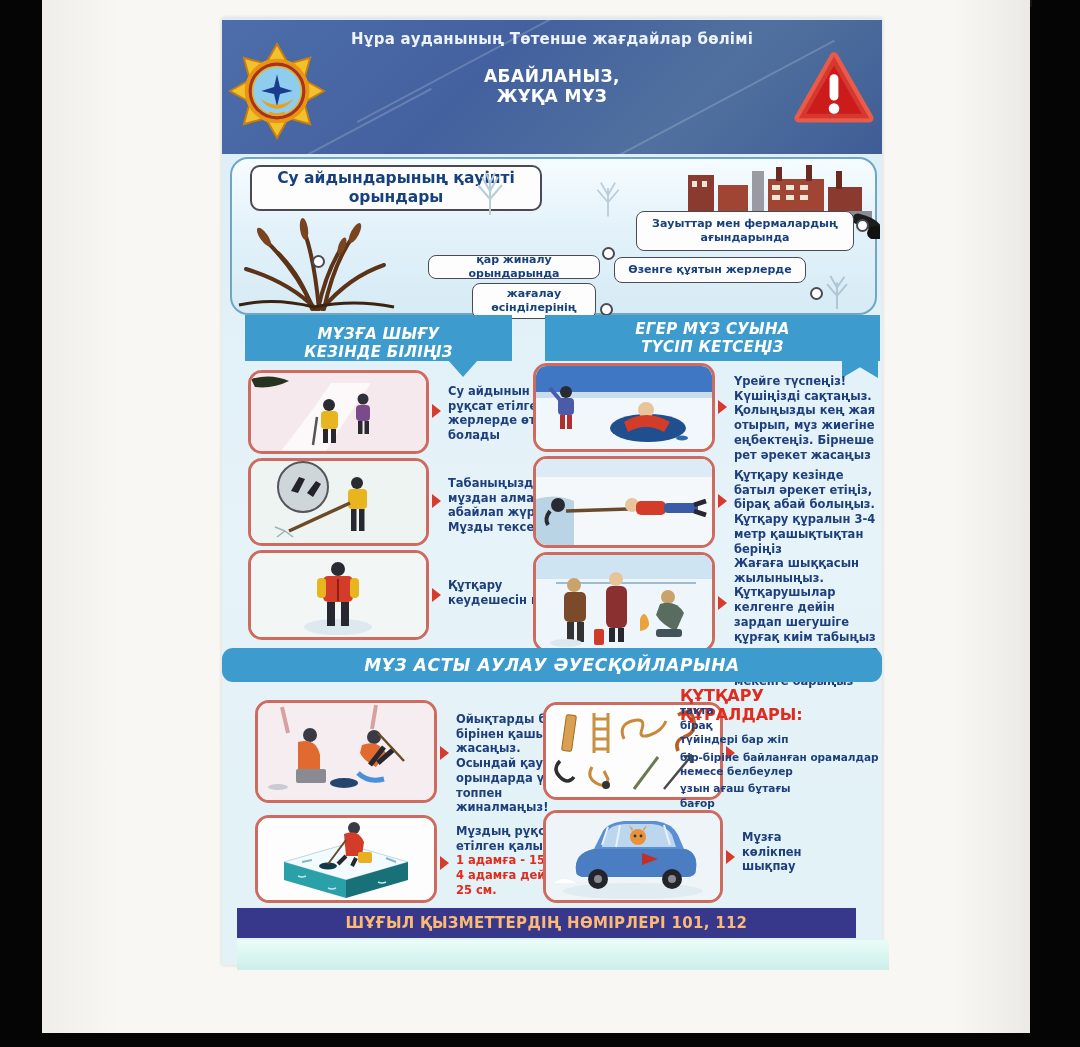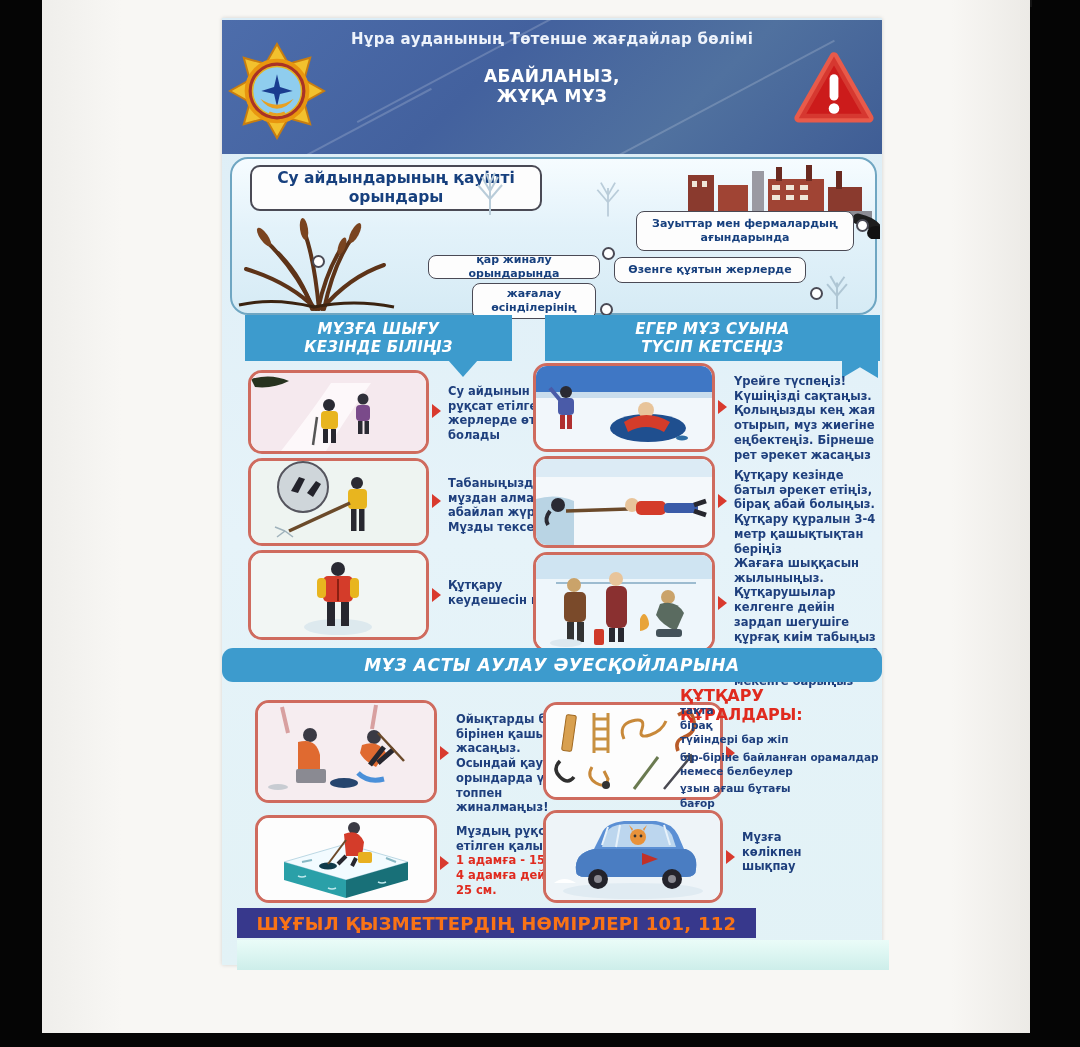--- a/index.html
+++ b/index.html
@@ -43,21 +43,21 @@
               display:flex; align-items:center; justify-content:center; text-align:center;
               color:#17407e; font-size:11px; font-weight:bold; line-height:1.25; padding:2px 6px; }
   .dz-dot { position:absolute; width:13px; height:13px; border-radius:50%;
             background:#fff; border:2px solid #4a4a55; }
   .dz-art { position:absolute; }
 
   
   .ribbon { position:absolute; top:297px; height:46px; background:#3d9bcd;
             display:flex; align-items:center; justify-content:center; text-align:center;
             color:#fff; font-size:15px; font-weight:800; font-style:italic; line-height:1.2; letter-spacing:.3px; }
-  .ribbon.l { left:23px;  width:267px; }
+  .ribbon.l { left:23px;  width:267px;align-items:flex-end; }
   .ribbon.r { left:323px; width:335px; }
   .ribbon.l::after { content:""; position:absolute; right:34px; bottom:-16px;
       border-top:17px solid #3d9bcd; border-left:15px solid transparent; border-right:15px solid transparent; }
   .ribbon.r::after { content:""; position:absolute; right:2px; bottom:-17px; width:36px; height:18px;
       background:#3d9bcd; clip-path:polygon(0 0,100% 0,100% 100%,50% 40%,0 100%); }
 
   
   .card { position:absolute; background:#fdfdfd; border:3px solid #cf6b5e; border-radius:14px; overflow:hidden; }
   .card svg { display:block; width:100%; height:100%; }
   .itxt { position:absolute; color:#1e3f7d; font-size:11.5px; font-weight:bold; line-height:1.28; }
@@ -70,23 +70,23 @@
             color:#fff; font-size:17px; font-weight:800; font-style:italic; letter-spacing:.6px;border-radius:11px; }
   .tools-title { position:absolute; left:458px; top:668px; width:205px;
                  color:#e02b1f; font-size:16px; font-weight:800; }
   .tools-list { position:absolute; left:458px; top:686px; width:205px;
                 color:#1e3f7d; font-size:10.5px; font-weight:bold; line-height:1.3; }
   .tools-list div { margin-bottom:1px; }
   .tools-list .gap { margin-top:4px; margin-bottom:4px; }
   .red-line { color:#e02b1f; }
 
   
-  .footer { position:absolute; left:15px; top:890px; width:519px; height:30px; background:#37388c;
+  .footer { position:absolute; left:15px; top:890px; width:619px; height:30px; background:#37388c;
             display:flex; align-items:center; justify-content:center;
-            color:#f97316; font-size:18px; font-weight:bold; letter-spacing:.3px; }
+            color:#fdba74; font-size:15px; font-weight:bold; letter-spacing:.3px; }
   .cyan { position:absolute; left:15px; top:922px; width:652px; height:30px;
           background:linear-gradient(180deg,#eafcf8 0%,#cdeeea 100%); }
 </style>
 </head>
 <body>
 
 <div class="stage">
   <div class="bar-left"></div>
   <div class="bar-right"></div>
   <div class="bar-top"></div>

